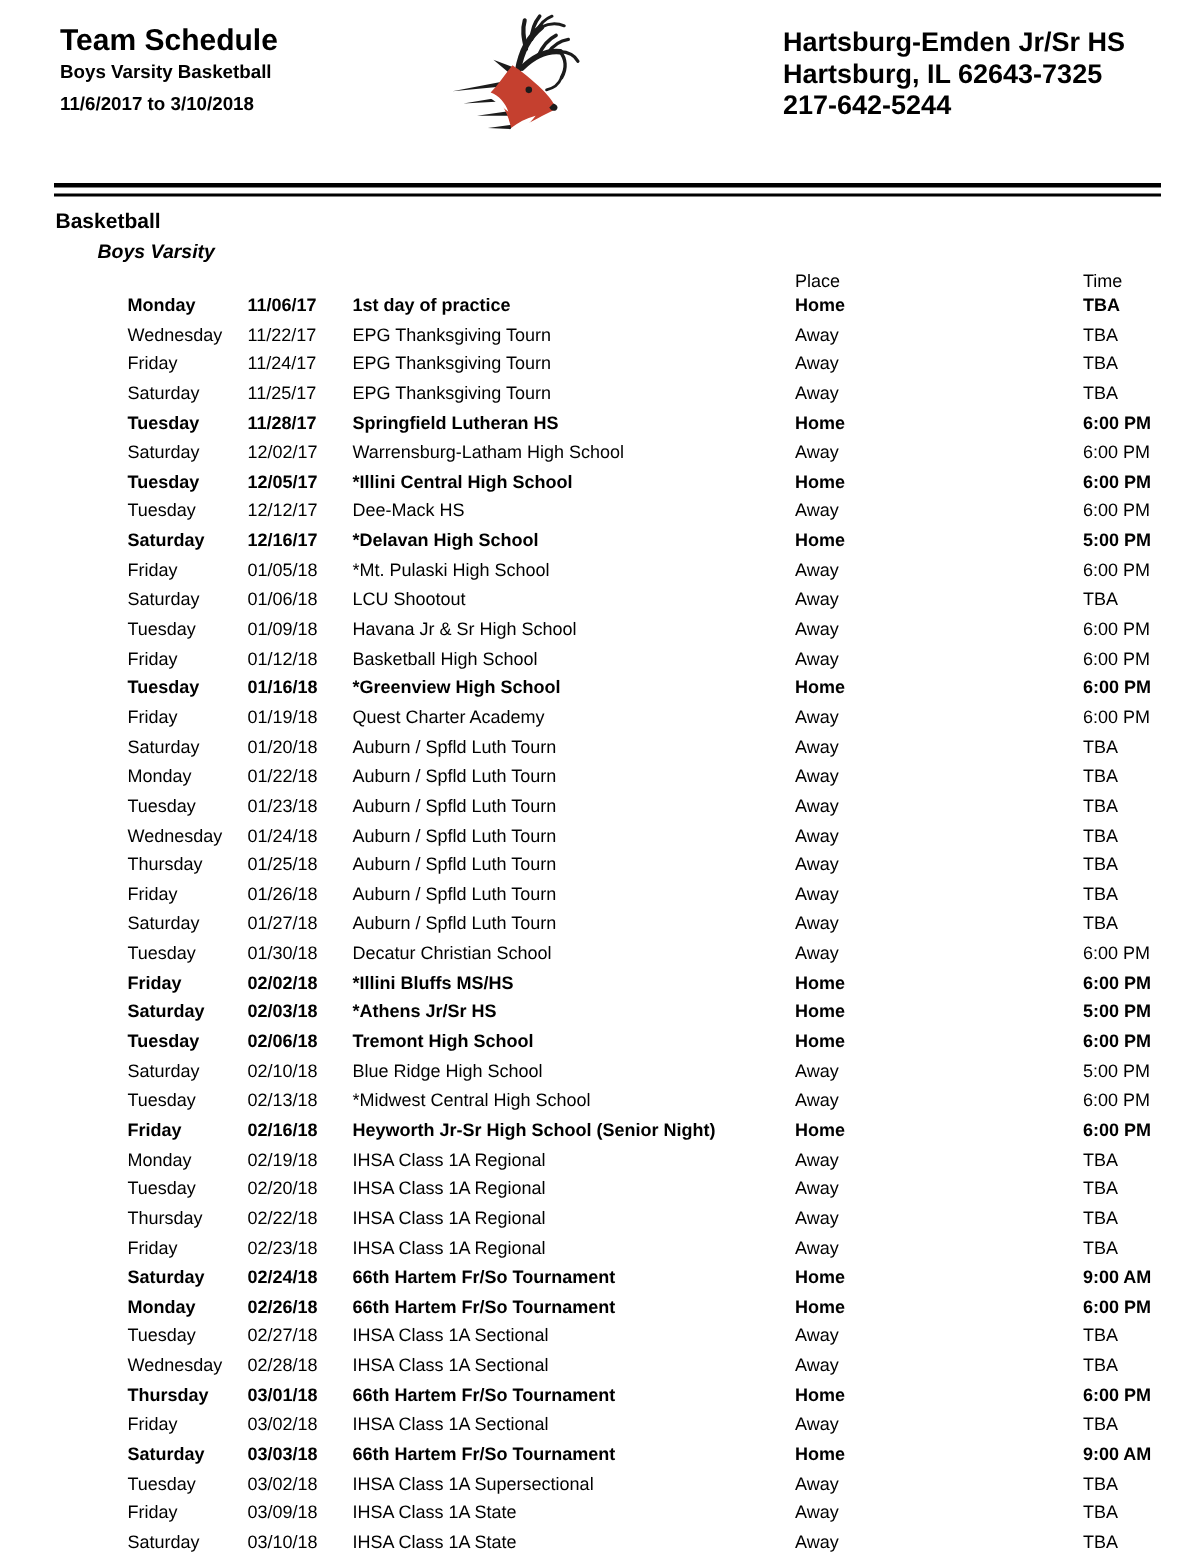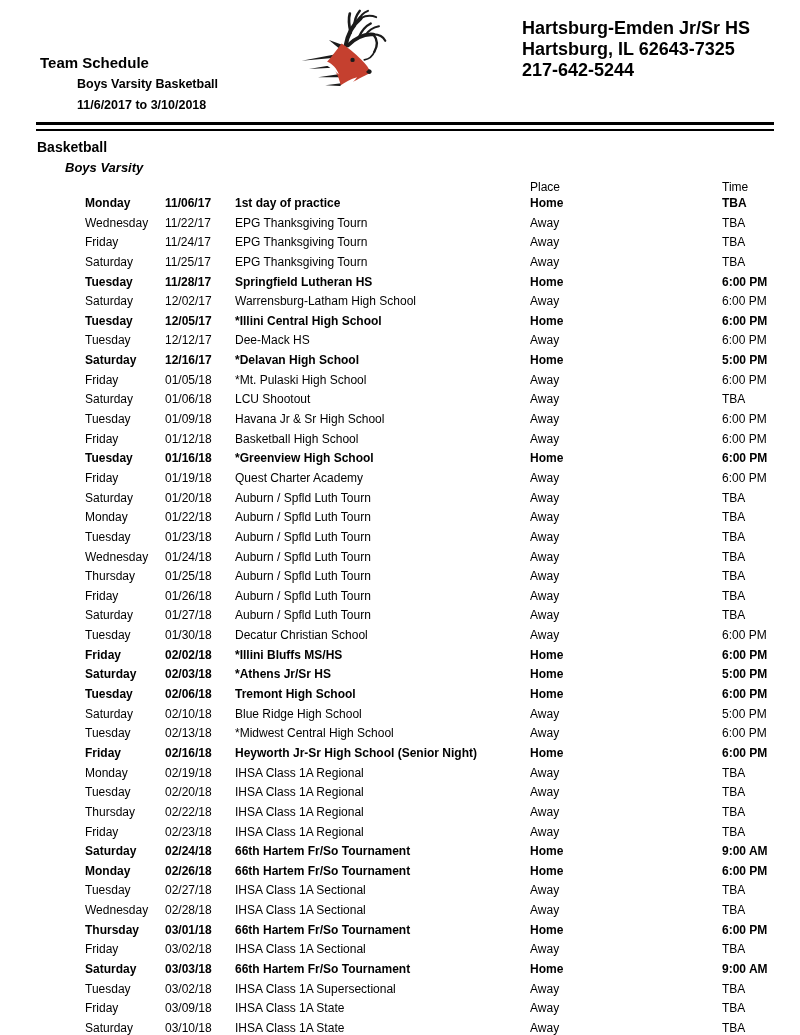--- a/index.html
+++ b/index.html
@@ -1,21 +1,21 @@
 <!DOCTYPE html>
 <html><head>
 <meta charset="utf-8">
 <style>
   html,body{margin:0;padding:0;background:#fff;}
   .page{position:relative;width:800px;height:1035px;background:#ffffff;overflow:hidden;
         font-family:"Liberation Sans",sans-serif;color:#000;}
   
   .hdr-left{position:absolute;left:40px;top:16px;font-weight:bold;}
-  .hdr-left .t1{font-size:15px;line-height:22px;margin-top:36px;}
-  .hdr-left .t2{font-size:12.5px;line-height:21px;margin-left:37px;}
+  .hdr-left .t1{font-size:20px;line-height:22px;}
+  .hdr-left .t2{font-size:12.5px;line-height:21px;}
   .hdr-logo{position:absolute;left:298px;top:6px;width:100px;height:106px;}
   .hdr-right{position:absolute;left:522px;top:18px;font-size:18px;font-weight:bold;line-height:21.2px;}
   
   .rule{position:absolute;left:36px;right:26px;top:122px;height:4px;
         border-top:3px solid #000;border-bottom:2px solid #000;}
   
   .sect-sport{position:absolute;left:37px;top:139px;font-size:14px;font-weight:bold;}
   .sect-team{position:absolute;left:65px;top:160px;font-size:13px;font-weight:bold;font-style:italic;}
   
   .sched{position:absolute;left:0;top:181px;width:800px;font-size:12px;}

